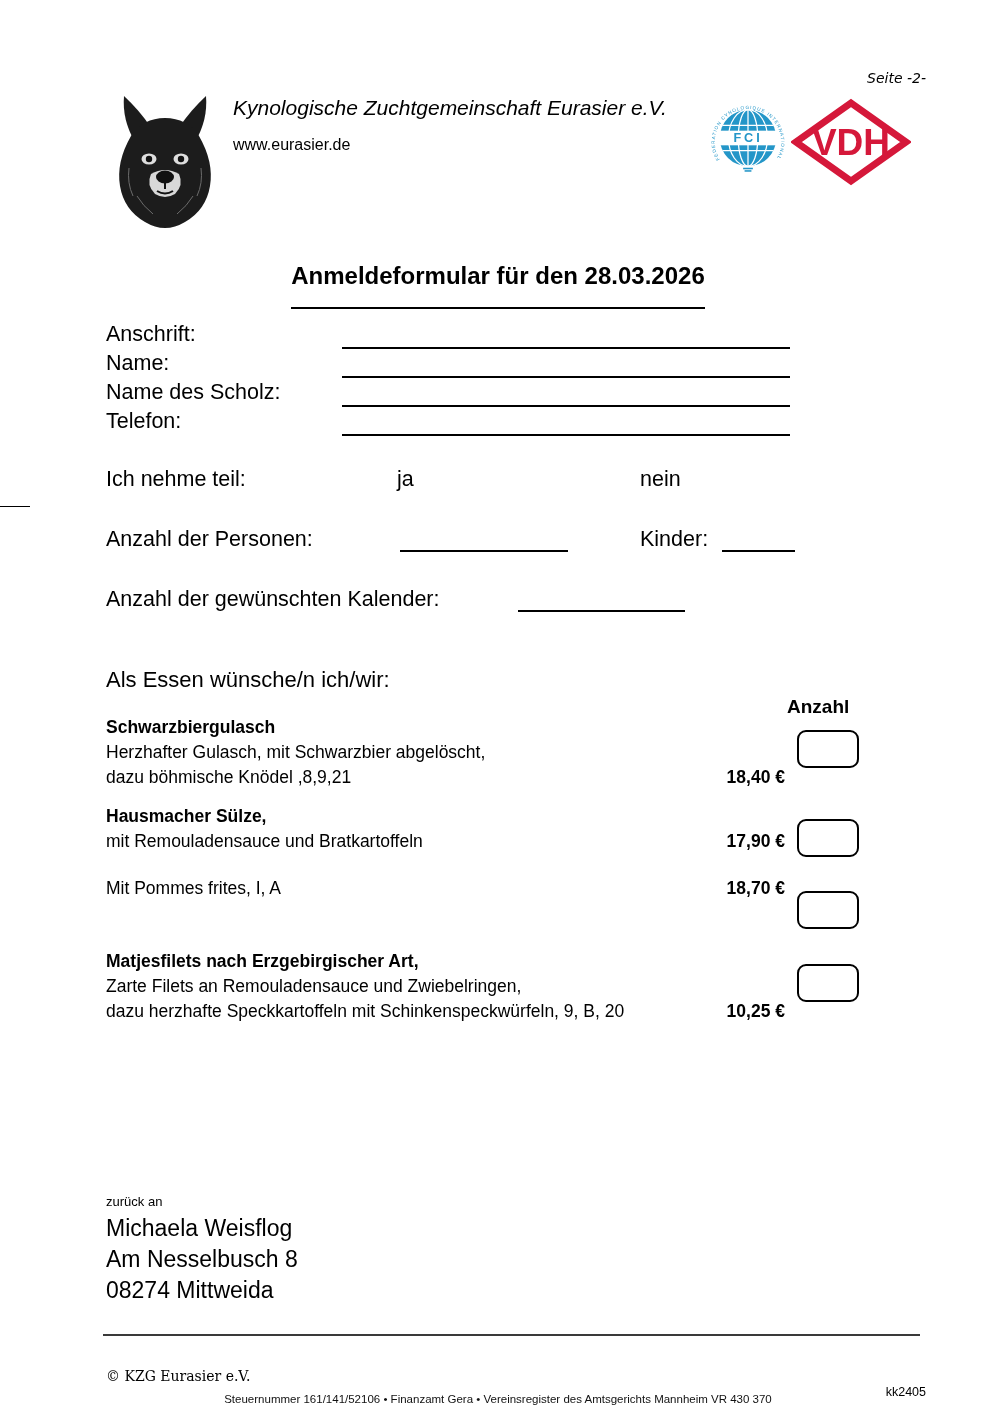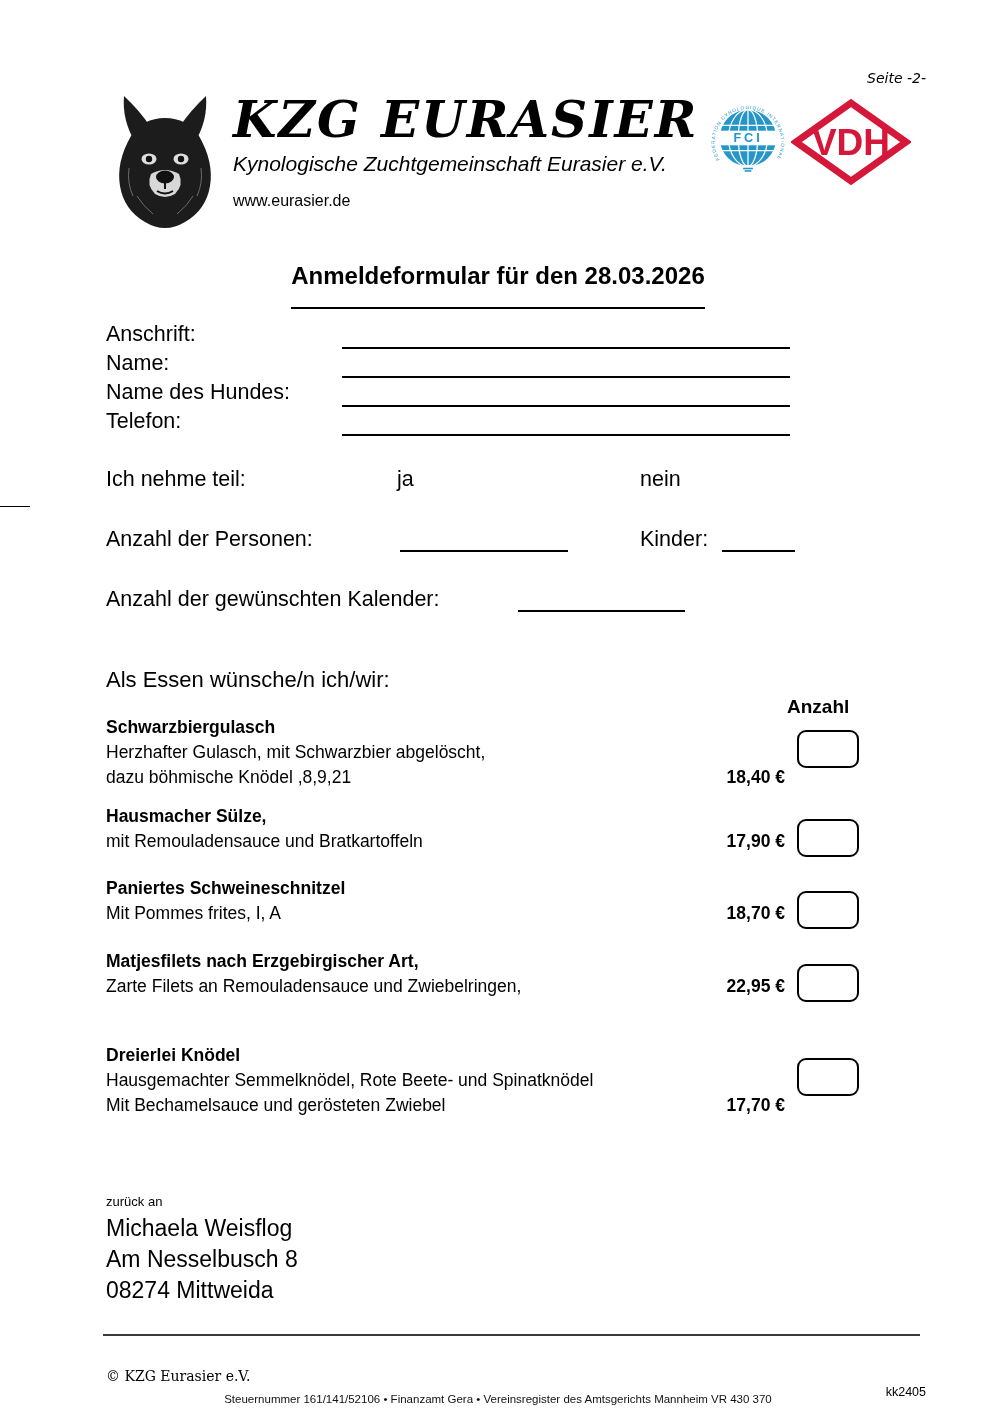--- a/index.html
+++ b/index.html
@@ -80,21 +80,20 @@
       <g stroke="#ffffff" stroke-width="1" opacity="0.35" fill="none">
         <path d="M34,108 Q40,118 50,126"></path>
         <path d="M90,108 Q84,118 74,126"></path>
         <path d="M26,80 Q24,95 30,108"></path>
         <path d="M98,80 Q100,95 94,108"></path>
       </g>
     </svg>
   </div>
 
   <div class="brand">
-    <div class="brand-name">KZG EURASIER</div>
     <div class="brand-sub">Kynologische Zuchtgemeinschaft Eurasier e.V.</div>
     <div class="brand-web">www.eurasier.de</div>
   </div>
 
   <div class="fci">
     <svg viewBox="0 0 80 80" width="78" height="78">
       <defs>
         <path id="fciArc" d="M 11,62 A 34,34 0 1 1 69,62"></path>
       </defs>
       <circle cx="40" cy="40" r="29" fill="#2496c8"></circle>
@@ -129,21 +128,21 @@
   <div class="fields">
     <div class="frow">
       <span class="flabel">Anschrift:</span>
       <span class="fline"></span>
     </div>
     <div class="frow">
       <span class="flabel">Name:</span>
       <span class="fline"></span>
     </div>
     <div class="frow">
-      <span class="flabel">Name des Hundes:</span>
+      <span class="flabel">Name des Scholz:</span>
       <span class="fline"></span>
     </div>
     <div class="frow">
       <span class="flabel">Telefon:</span>
       <span class="fline"></span>
     </div>
   </div>
 
   <span class="lbl" style="left:106px;top:431px;">Ich nehme teil:</span>
   <span class="lbl" style="left:397px;top:431px;">ja</span>
@@ -169,40 +168,33 @@
   </div>
 
   <div class="item" style="top:768px;">
     <div class="item-name">Hausmacher Sülze,</div>
     <div class="item-desc">mit Remouladensauce und Bratkartoffeln</div>
     <span class="item-price">17,90 €</span>
     <span class="qty-box"></span>
   </div>
 
   <div class="item" style="top:840px;">
-    <div class="item-name">Paniertes Schweineschnitzel</div>
     <div class="item-desc">Mit Pommes frites, I, A</div>
     <span class="item-price">18,70 €</span>
     <span class="qty-box"></span>
   </div>
 
   <div class="item" style="top:913px;">
     <div class="item-name">Matjesfilets nach Erzgebirgischer Art,</div>
     <div class="item-desc">Zarte Filets an Remouladensauce und Zwiebelringen,</div>
-    <span class="item-price">22,95 €</span>
-    <span class="qty-box"></span>
-  </div>
-
-  <div class="item" style="top:1007px;">
-    <div class="item-name">Dreierlei Knödel</div>
-    <div class="item-desc">Hausgemachter Semmelknödel, Rote Beete- und Spinatknödel</div>
-    <div class="item-desc">Mit Bechamelsauce und gerösteten Zwiebel</div>
-    <span class="item-price">17,70 €</span>
-    <span class="qty-box"></span>
-  </div>
+    <div class="item-desc">dazu herzhafte Speckkartoffeln mit Schinkenspeckwürfeln, 9, B, 20</div>
+    <span class="item-price">10,25 €</span>
+    <span class="qty-box"></span>
+  </div>
+
 
   <div class="return">
     <div class="return-label">zurück an</div>
     <div class="return-line">Michaela Weisflog</div>
     <div class="return-line">Am Nesselbusch 8</div>
     <div class="return-line">08274 Mittweida</div>
   </div>
 
   <div class="foot-rule"></div>
   <div class="foot-line foot-line2">Steuernummer 161/141/52106 • Finanzamt Gera • Vereinsregister des Amtsgerichts Mannheim VR 430 370</div>

